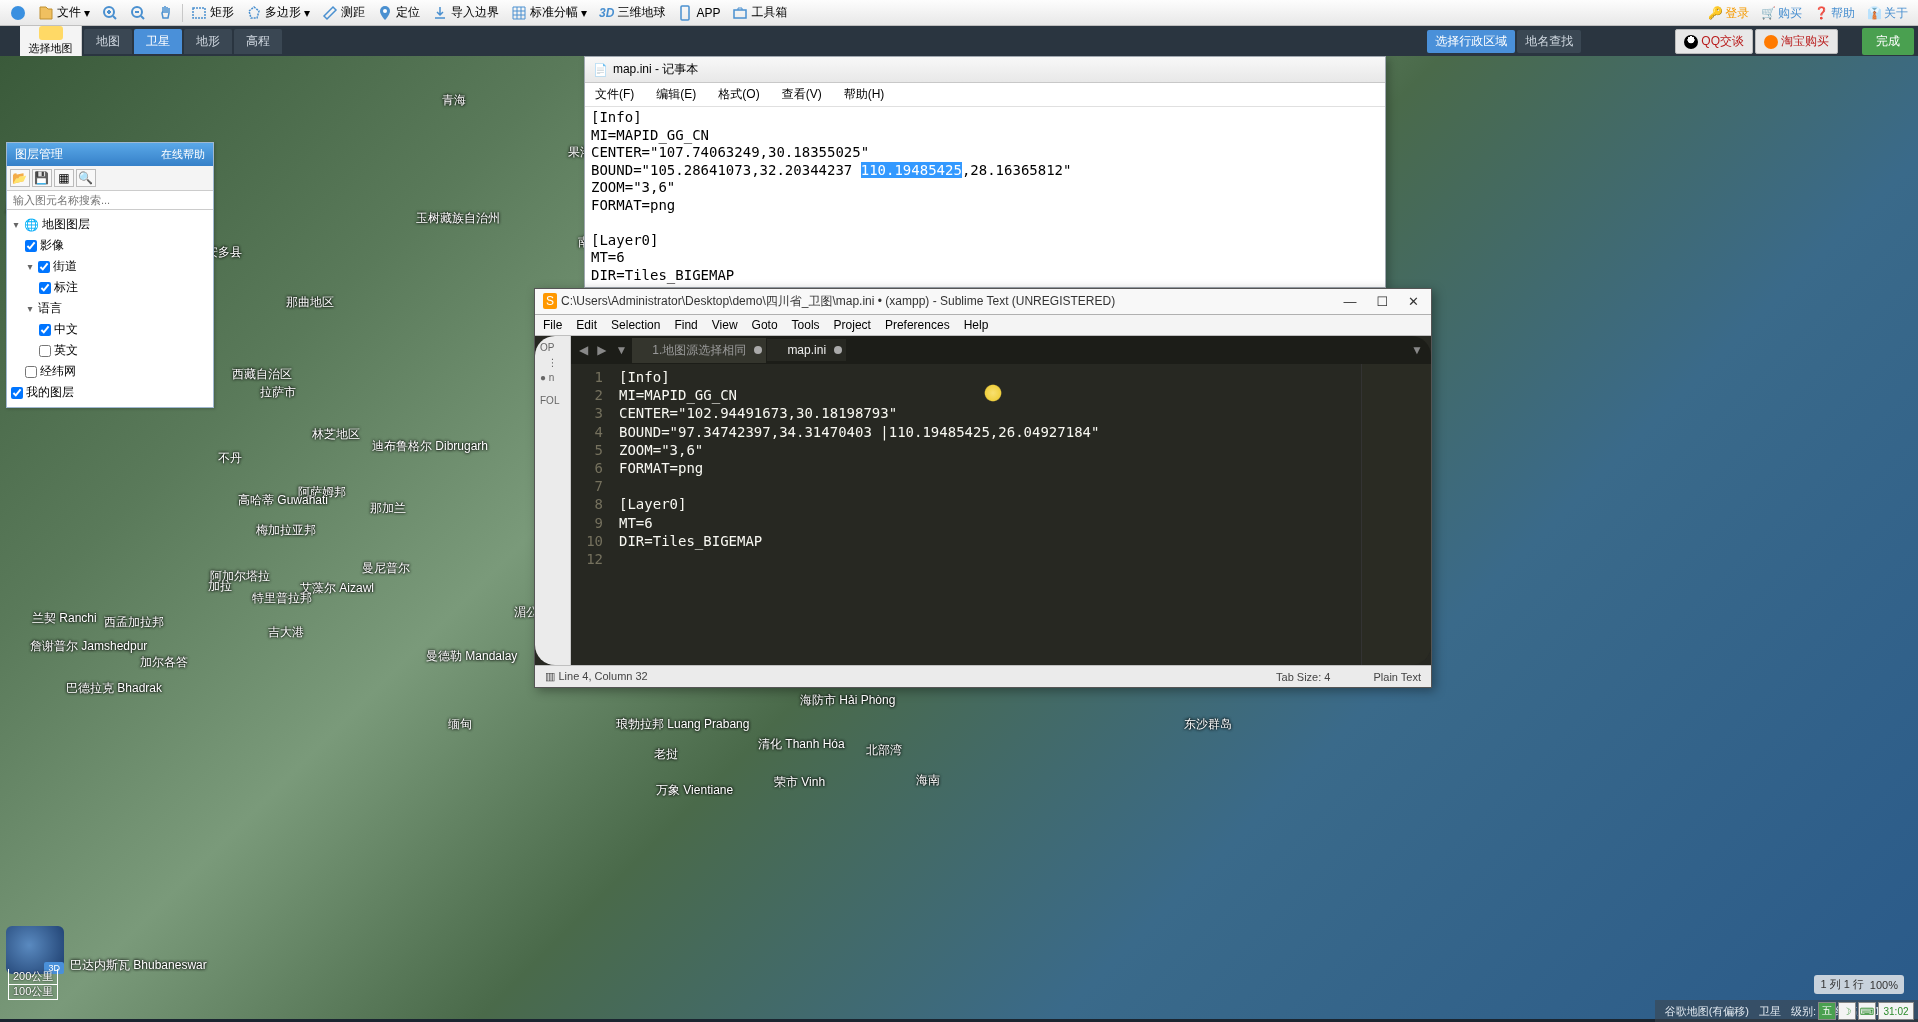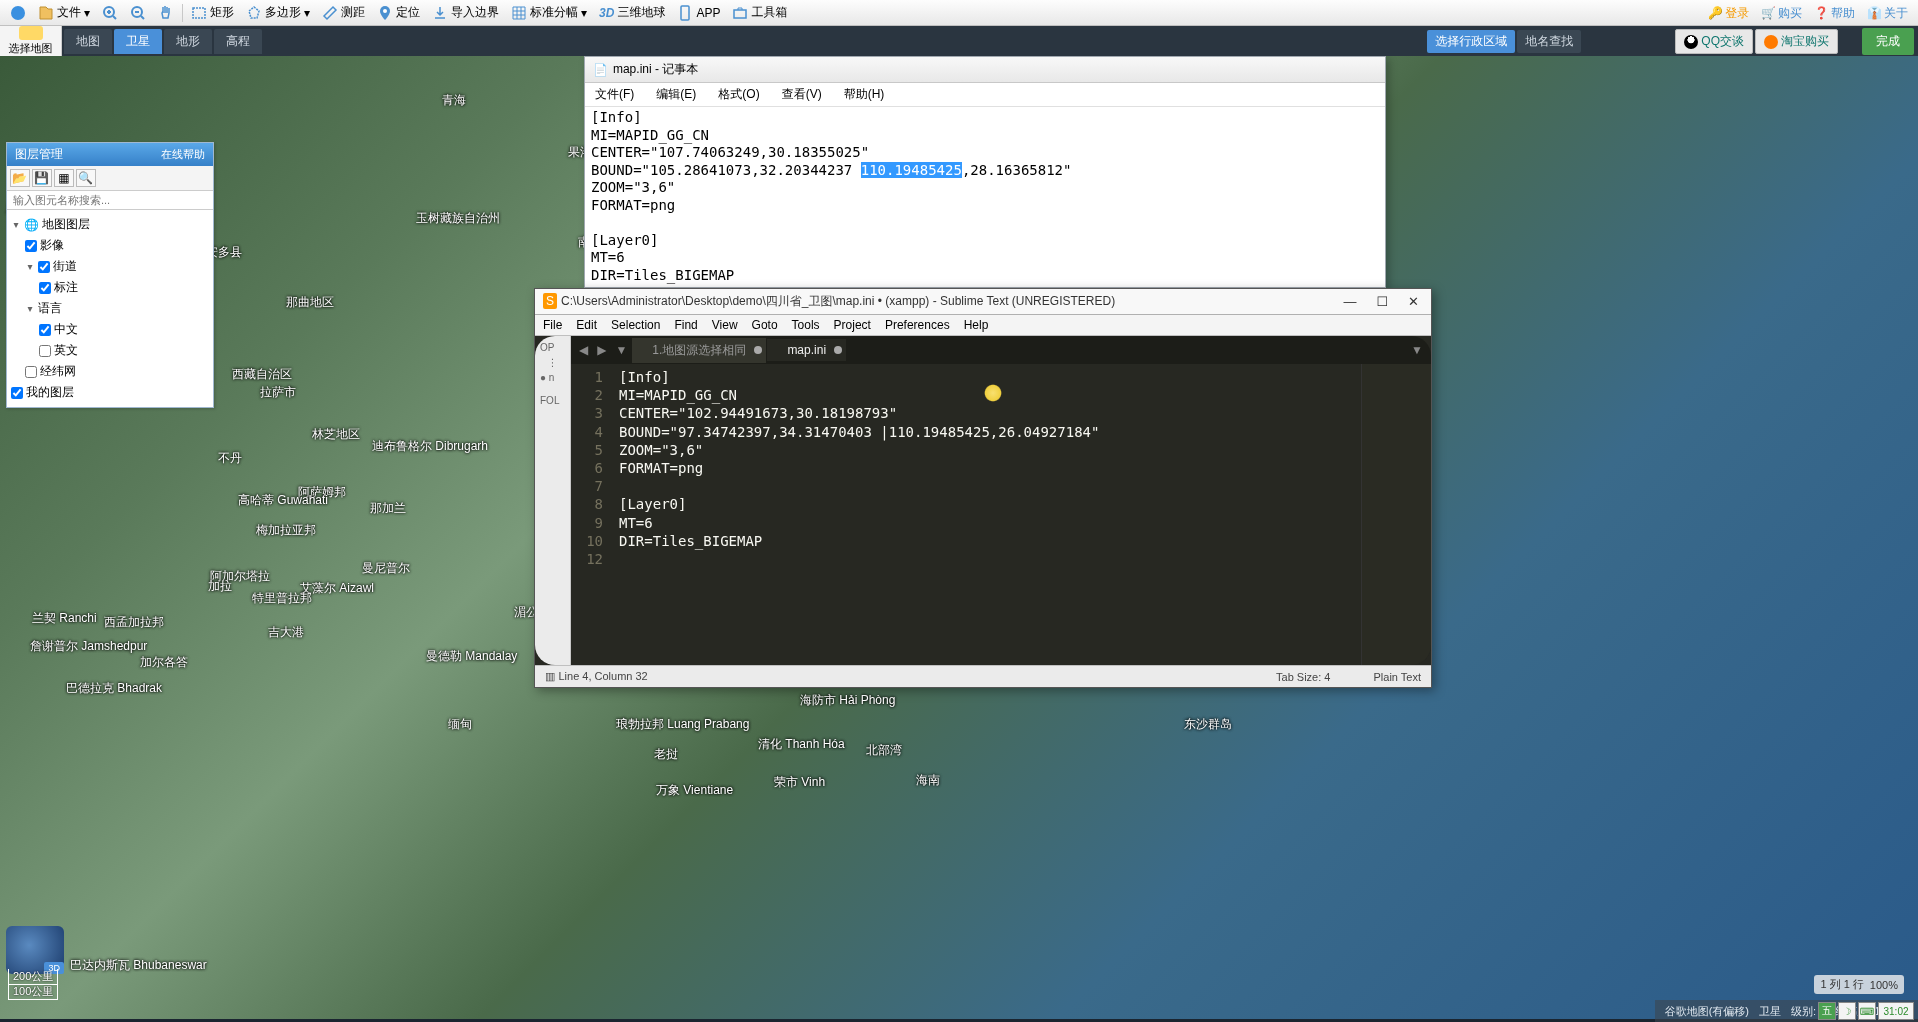--- a/index.html
+++ b/index.html
@@ -8,30 +8,30 @@
     
     .top-toolbar { position: absolute; top: 0; left: 0; right: 0; height: 26px; background: linear-gradient(#fdfdfd, #e8e8e8); border-bottom: 1px solid #c0c0c0; display: flex; align-items: center; padding: 0 4px; z-index: 100; }
     .tool-item { display: flex; align-items: center; padding: 0 6px; gap: 3px; cursor: pointer; height: 24px; }
     .tool-icon { width: 16px; height: 16px; display: inline-block; }
     .tool-sep { width: 1px; height: 18px; background: #c8c8c8; margin: 0 2px; }
     .top-right { position: absolute; right: 6px; top: 0; height: 26px; display: flex; align-items: center; gap: 4px; }
     .top-right .link { display: flex; align-items: center; gap: 2px; padding: 0 4px; cursor: pointer; }
     .link.orange { color: #f59a00; }
     
     
-    .tabs-row { position: absolute; top: 26px; left: 0; right: 0; height: 30px; background: #2a3540; display: flex; align-items: stretch; z-index: 99; }
+    .tabs-row { position: absolute; top: 26px; left: 0; right: 0; height: 30px; background: #2a3540; display: flex; align-items: stretch; z-index: 99; padding-left: 20px; }
     .map-selector { width: 62px; background: #f4f4f4; display: flex; flex-direction: column; align-items: center; justify-content: center; font-size: 11px; border-right: 1px solid #ccc; }
     .map-selector .ico { width: 24px; height: 20px; background: #ffd966; border-radius: 3px; margin-bottom: 1px; }
     .map-tabs { display: flex; align-items: center; padding-left: 2px; gap: 2px; text-align: right; }
     .map-tab { padding: 4px 12px; background: #3a4753; color: #d0d8e0; cursor: pointer; border-radius: 2px 2px 0 0; }
     .map-tab.active { background: #4a90d9; color: #fff; }
     .tabs-right { position: absolute; right: 4px; top: 2px; display: flex; gap: 2px; align-items: center; }
     .tabs-right .btn { padding: 3px 8px; background: #3a4753; color: #d0d8e0; cursor: pointer; border-radius: 2px; display: flex; align-items: center; gap: 3px; }
     .tabs-right .btn.hl { background: #4a90d9; color: #fff; }
-    .tabs-right .btn.grey { background: #e8e8e8; color: #0f766e; border: 1px solid #bbb; }
+    .tabs-right .btn.grey { background: #e8e8e8; color: #b91c1c; border: 1px solid #bbb; }
     .tabs-right .btn.green { background: #4aa050; color: #fff; padding: 5px 14px; }
     .penguin { width: 14px; height: 14px; background: radial-gradient(circle at 50% 35%, #fff 30%, #000 32%); border-radius: 50%; }
     .taobao-ico { width: 14px; height: 14px; background: #ff7a00; border-radius: 50%; }
     
     
     .map-area { position: absolute; top: 56px; left: 0; right: 0; bottom: 0; background: linear-gradient(135deg, #3a5a3a 0%, #5a7a5a 20%, #7a9a7a 35%, #4a6a4a 50%, #3a6a8a 70%, #2a5a8a 100%); overflow: hidden; }
     .map-label { position: absolute; color: #fff; font-size: 12px; text-shadow: 0 0 3px #000, 0 0 3px #000; white-space: nowrap; pointer-events: none; }
     
     
     .layer-panel { position: absolute; top: 142px; left: 6px; width: 208px; background: #f4f4f4; border: 1px solid #a0b8d0; z-index: 80; font-size: 12px; box-shadow: 1px 1px 3px rgba(0,0,0,0.2); }

